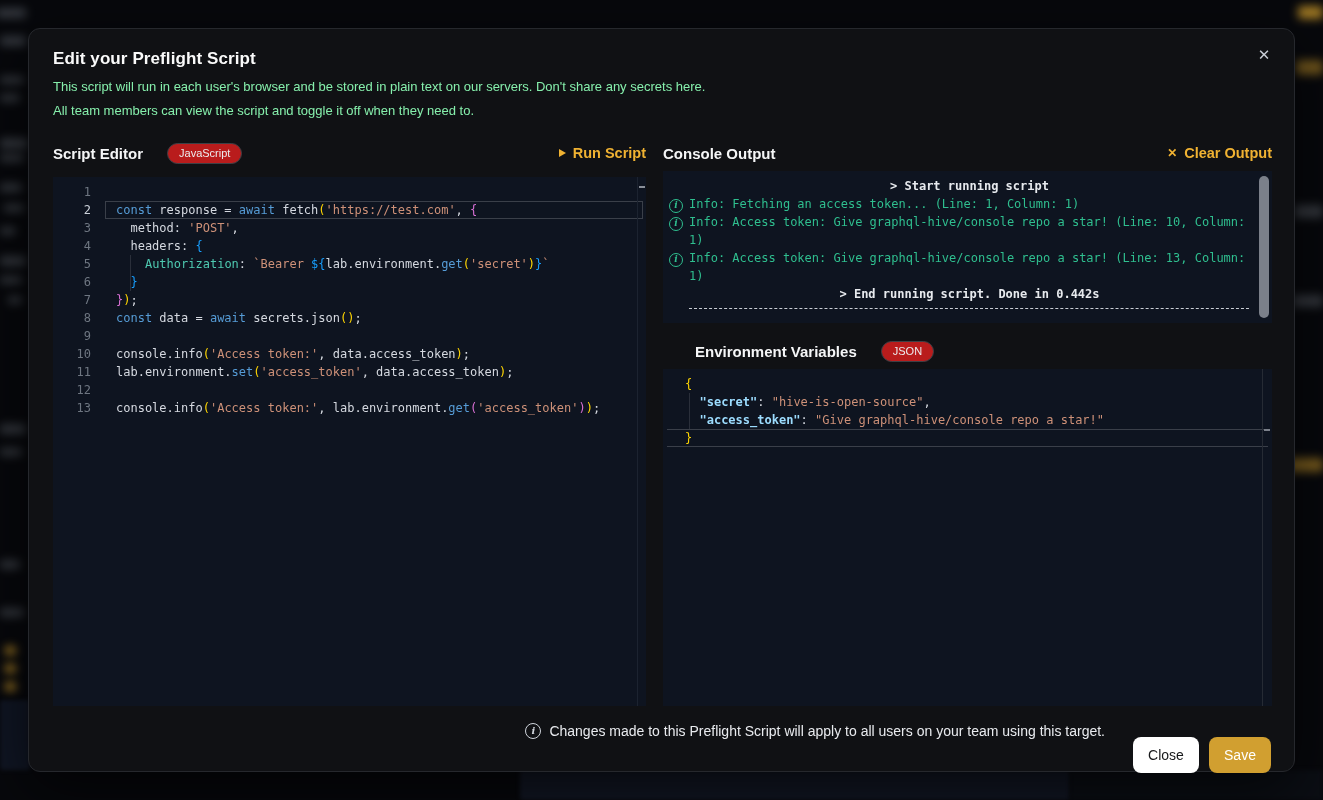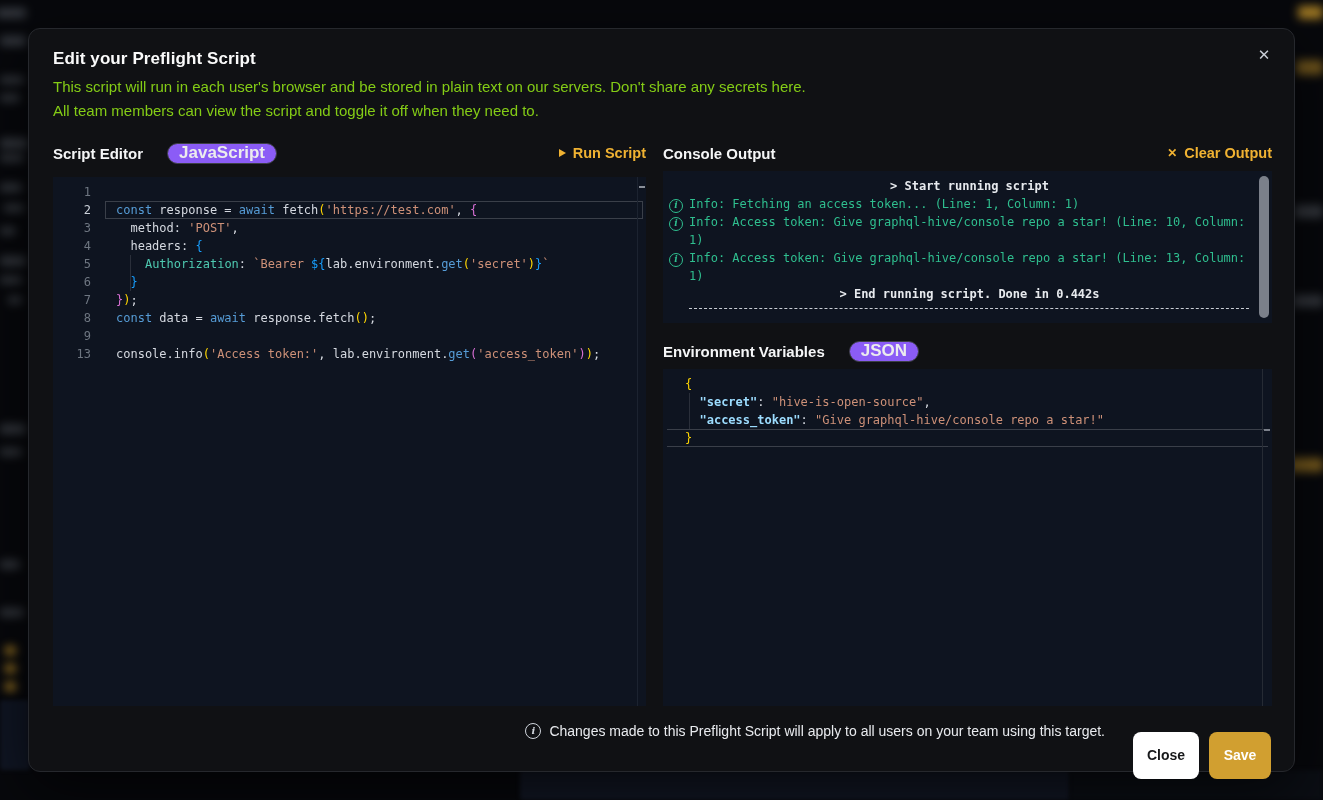--- a/index.html
+++ b/index.html
@@ -20,31 +20,31 @@
     background:var(--modal-bg,#101114);
     border:1px solid #26282d;border-radius:12px;
     box-shadow:0 18px 60px rgba(0,0,0,.65);
     box-sizing:border-box;
   }
   .close-x{
     position:absolute;right:20px;top:16px;width:20px;height:20px;
     color:#c9ced6;font-size:15px;line-height:20px;text-align:center;cursor:pointer;
   }
   .m-title{position:absolute;left:24px;top:20px;font-size:17px;font-weight:700;color:#fafafa;letter-spacing:.1px;}
-  .m-desc{position:absolute;left:24px;top:46px;font-size:15px;line-height:24px;color:#84cc16;}
+  .m-desc{position:absolute;left:24px;top:46px;font-size:13px;line-height:24px;color:#86efac;}
   
   .main{position:absolute;left:24px;top:112px;width:1219px;height:565px;display:flex;gap:17px;}
   .col-left{position:relative;width:593px;flex:none;}
   .col-right{position:relative;width:609px;flex:none;}
   .sec-head{position:absolute;left:0;right:0;top:0;height:24px;display:flex;align-items:center;gap:24px;}
   .sec-label{font-size:15px;font-weight:700;color:#f5f6f7;}
   .pill{
     display:inline-flex;align-items:center;height:21px;padding:0 11px;
-    border:1px solid #3e4046;border-radius:11px;background:#8b5cf6;
-    font-size:17px;font-weight:700;color:#ececee;box-sizing:border-box;
+    border:1px solid #3e4046;border-radius:11px;background:#b91c1c;
+    font-size:11px;font-weight:400;color:#ececee;box-sizing:border-box;
   }
   .head-action{margin-left:auto;display:flex;align-items:center;gap:7px;color:var(--accent,#f0b232);
     font-size:14.5px;font-weight:600;cursor:pointer;}
   .play-tri{width:0;height:0;border-left:7px solid var(--accent,#f0b232);
     border-top:4.5px solid transparent;border-bottom:4.5px solid transparent;}
   .x-glyph{font-size:12px;line-height:12px;}
   
   .panel-dark{
     position:absolute;left:0;right:0;background:var(--editor-bg,#0e1420);
     font-family:"DejaVu Sans Mono", monospace;font-size:12px;line-height:18px;
@@ -79,34 +79,34 @@
   .centry.log .etext{color:#e7eaee;font-weight:700;text-align:center;}
   .centry.info .etext{color:var(--info-green,#2fbf8f);}
   .info-badge{display:inline-flex;width:12px;height:12px;margin-top:2px;
     border:1px solid var(--info-green,#2fbf8f);border-radius:50%;
     color:var(--info-green,#2fbf8f);align-items:center;justify-content:center;
     font:italic 700 9px/1 "DejaVu Serif", serif;}
   .console-sep{margin:5px 0 0 20px;width:565px;border-top:1px dashed #c9cdd4;}
   .sb-track{position:absolute;right:3px;top:5px;bottom:5px;width:10px;}
   .sb-thumb{position:absolute;left:0;right:0;top:0;height:100%;background:#7b808a;border-radius:5px;}
   
-  .env-head{top:198px;}
+  .env-head{top:198px;margin-left:32px;}
   .env-box{top:228px;bottom:0;}
   .env-lines{padding:6px 0 0 22px;}
   .eline{position:relative;height:18px;white-space:pre;}
   .eline.cur::after{content:"";position:absolute;left:-18px;right:4px;top:0;bottom:0;
     border-top:1px solid #3a3f49;border-bottom:1px solid #3a3f49;pointer-events:none;}
   
   .footer{position:absolute;left:24px;right:23px;top:684px;height:36px;
     display:flex;align-items:center;justify-content:flex-end;gap:10px;}
   .note{display:flex;align-items:center;gap:8px;color:#e9ebef;font-size:14px;margin-right:18px;}
   .note-circle{display:inline-flex;width:14px;height:14px;border:1px solid #cfd4db;border-radius:50%;
     color:#cfd4db;align-items:center;justify-content:center;font:italic 700 10px/1 "DejaVu Serif", serif;}
-  .btn{display:inline-flex;align-items:center;justify-content:center;height:47px;
-    border-radius:8px;font-size:14px;font-weight:700;cursor:pointer;box-sizing:border-box;margin-top:48px;}
+  .btn{display:inline-flex;align-items:center;justify-content:center;height:36px;
+    border-radius:8px;font-size:14px;font-weight:400;cursor:pointer;box-sizing:border-box;margin-top:48px;}
   .btn-close{width:66px;background:#ffffff;color:#17181a;}
   .btn-save{width:62px;background:var(--save-bg,#d19f30);color:#ffffff;text-align:right;}
 </style>
 </head>
 <body>
 
 <div class="blob gray" style="left:-4px;top:8px;width:30px;height:10px;"></div>
 <div class="blob gray" style="left:0;top:36px;width:26px;height:10px;"></div>
 <div class="blob gray" style="left:0;top:76px;width:24px;height:8px;"></div>
 <div class="blob gray" style="left:0;top:94px;width:20px;height:8px;"></div>
@@ -157,22 +157,25 @@
       </div>
       <div class="panel-dark code-editor">
         <div class="code-lines">
             <div class="cline"><span class="gut">1</span></div>
             <div class="cline cur"><span class="gut">2</span><span class="ctext"><span class="tk-k">const</span><span class="tk-d"> response = </span><span class="tk-k">await</span><span class="tk-d"> fetch</span><span class="tk-b1">(</span><span class="tk-s">'</span><span class="tk-u">https://test.com</span><span class="tk-s">'</span><span class="tk-d">, </span><span class="tk-b2">{</span></span></div>
             <div class="cline"><span class="gut">3</span><span class="ctext"><span class="tk-d">  method: </span><span class="tk-s">'POST'</span><span class="tk-d">,</span></span></div>
             <div class="cline"><span class="gut">4</span><span class="ctext"><span class="tk-d">  headers: </span><span class="tk-b3">{</span></span></div>
             <div class="cline"><span class="gut">5</span><span class="ctext"><span class="tk-d">    </span><span class="tk-p">Authorization</span><span class="tk-d">: </span><span class="tk-s">`Bearer </span><span class="tk-b3">${</span><span class="tk-d">lab.environment.</span><span class="tk-k">get</span><span class="tk-b1">(</span><span class="tk-s">'secret'</span><span class="tk-b1">)</span><span class="tk-b3">}</span><span class="tk-s">`</span></span></div>
             <div class="cline"><span class="gut">6</span><span class="ctext"><span class="tk-d">  </span><span class="tk-b3">}</span></span></div>
             <div class="cline"><span class="gut">7</span><span class="ctext"><span class="tk-b2">}</span><span class="tk-b1">)</span><span class="tk-d">;</span></span></div>
-            <div class="cline"><span class="gut">8</span><span class="ctext"><span class="tk-k">const</span><span class="tk-d"> data = </span><span class="tk-k">await</span><span class="tk-d"> response.fetch</span><span class="tk-b1">()</span><span class="tk-d">;</span></span></div>
+            <div class="cline"><span class="gut">8</span><span class="ctext"><span class="tk-k">const</span><span class="tk-d"> data = </span><span class="tk-k">await</span><span class="tk-d"> secrets.json</span><span class="tk-b1">()</span><span class="tk-d">;</span></span></div>
             <div class="cline"><span class="gut">9</span><span class="ctext"></span></div>
+            <div class="cline"><span class="gut">10</span><span class="ctext"><span class="tk-d">console.info</span><span class="tk-b1">(</span><span class="tk-s">'Access token:'</span><span class="tk-d">, data.access_token</span><span class="tk-b1">)</span><span class="tk-d">;</span></span></div>
+            <div class="cline"><span class="gut">11</span><span class="ctext"><span class="tk-d">lab.environment.</span><span class="tk-k">set</span><span class="tk-b1">(</span><span class="tk-s">'access_token'</span><span class="tk-d">, data.access_token</span><span class="tk-b1">)</span><span class="tk-d">;</span></span></div>
+            <div class="cline"><span class="gut">12</span><span class="ctext"></span></div>
             <div class="cline"><span class="gut">13</span><span class="ctext"><span class="tk-d">console.info</span><span class="tk-b1">(</span><span class="tk-s">'Access token:'</span><span class="tk-d">, lab.environment.</span><span class="tk-k">get</span><span class="tk-b2">(</span><span class="tk-s">'access_token'</span><span class="tk-b2">)</span><span class="tk-b1">)</span><span class="tk-d">;</span></span></div>
           </div>
         <div class="indent-guide" style="left:77px;top:78px;height:36px;"></div>
         <div class="edge-line" style="right:8px;"></div>
         <div class="ov-dash" style="right:1px;top:9px;"></div>
       </div>
     </div>
 
     <div class="col-right">
       <div class="sec-head">

